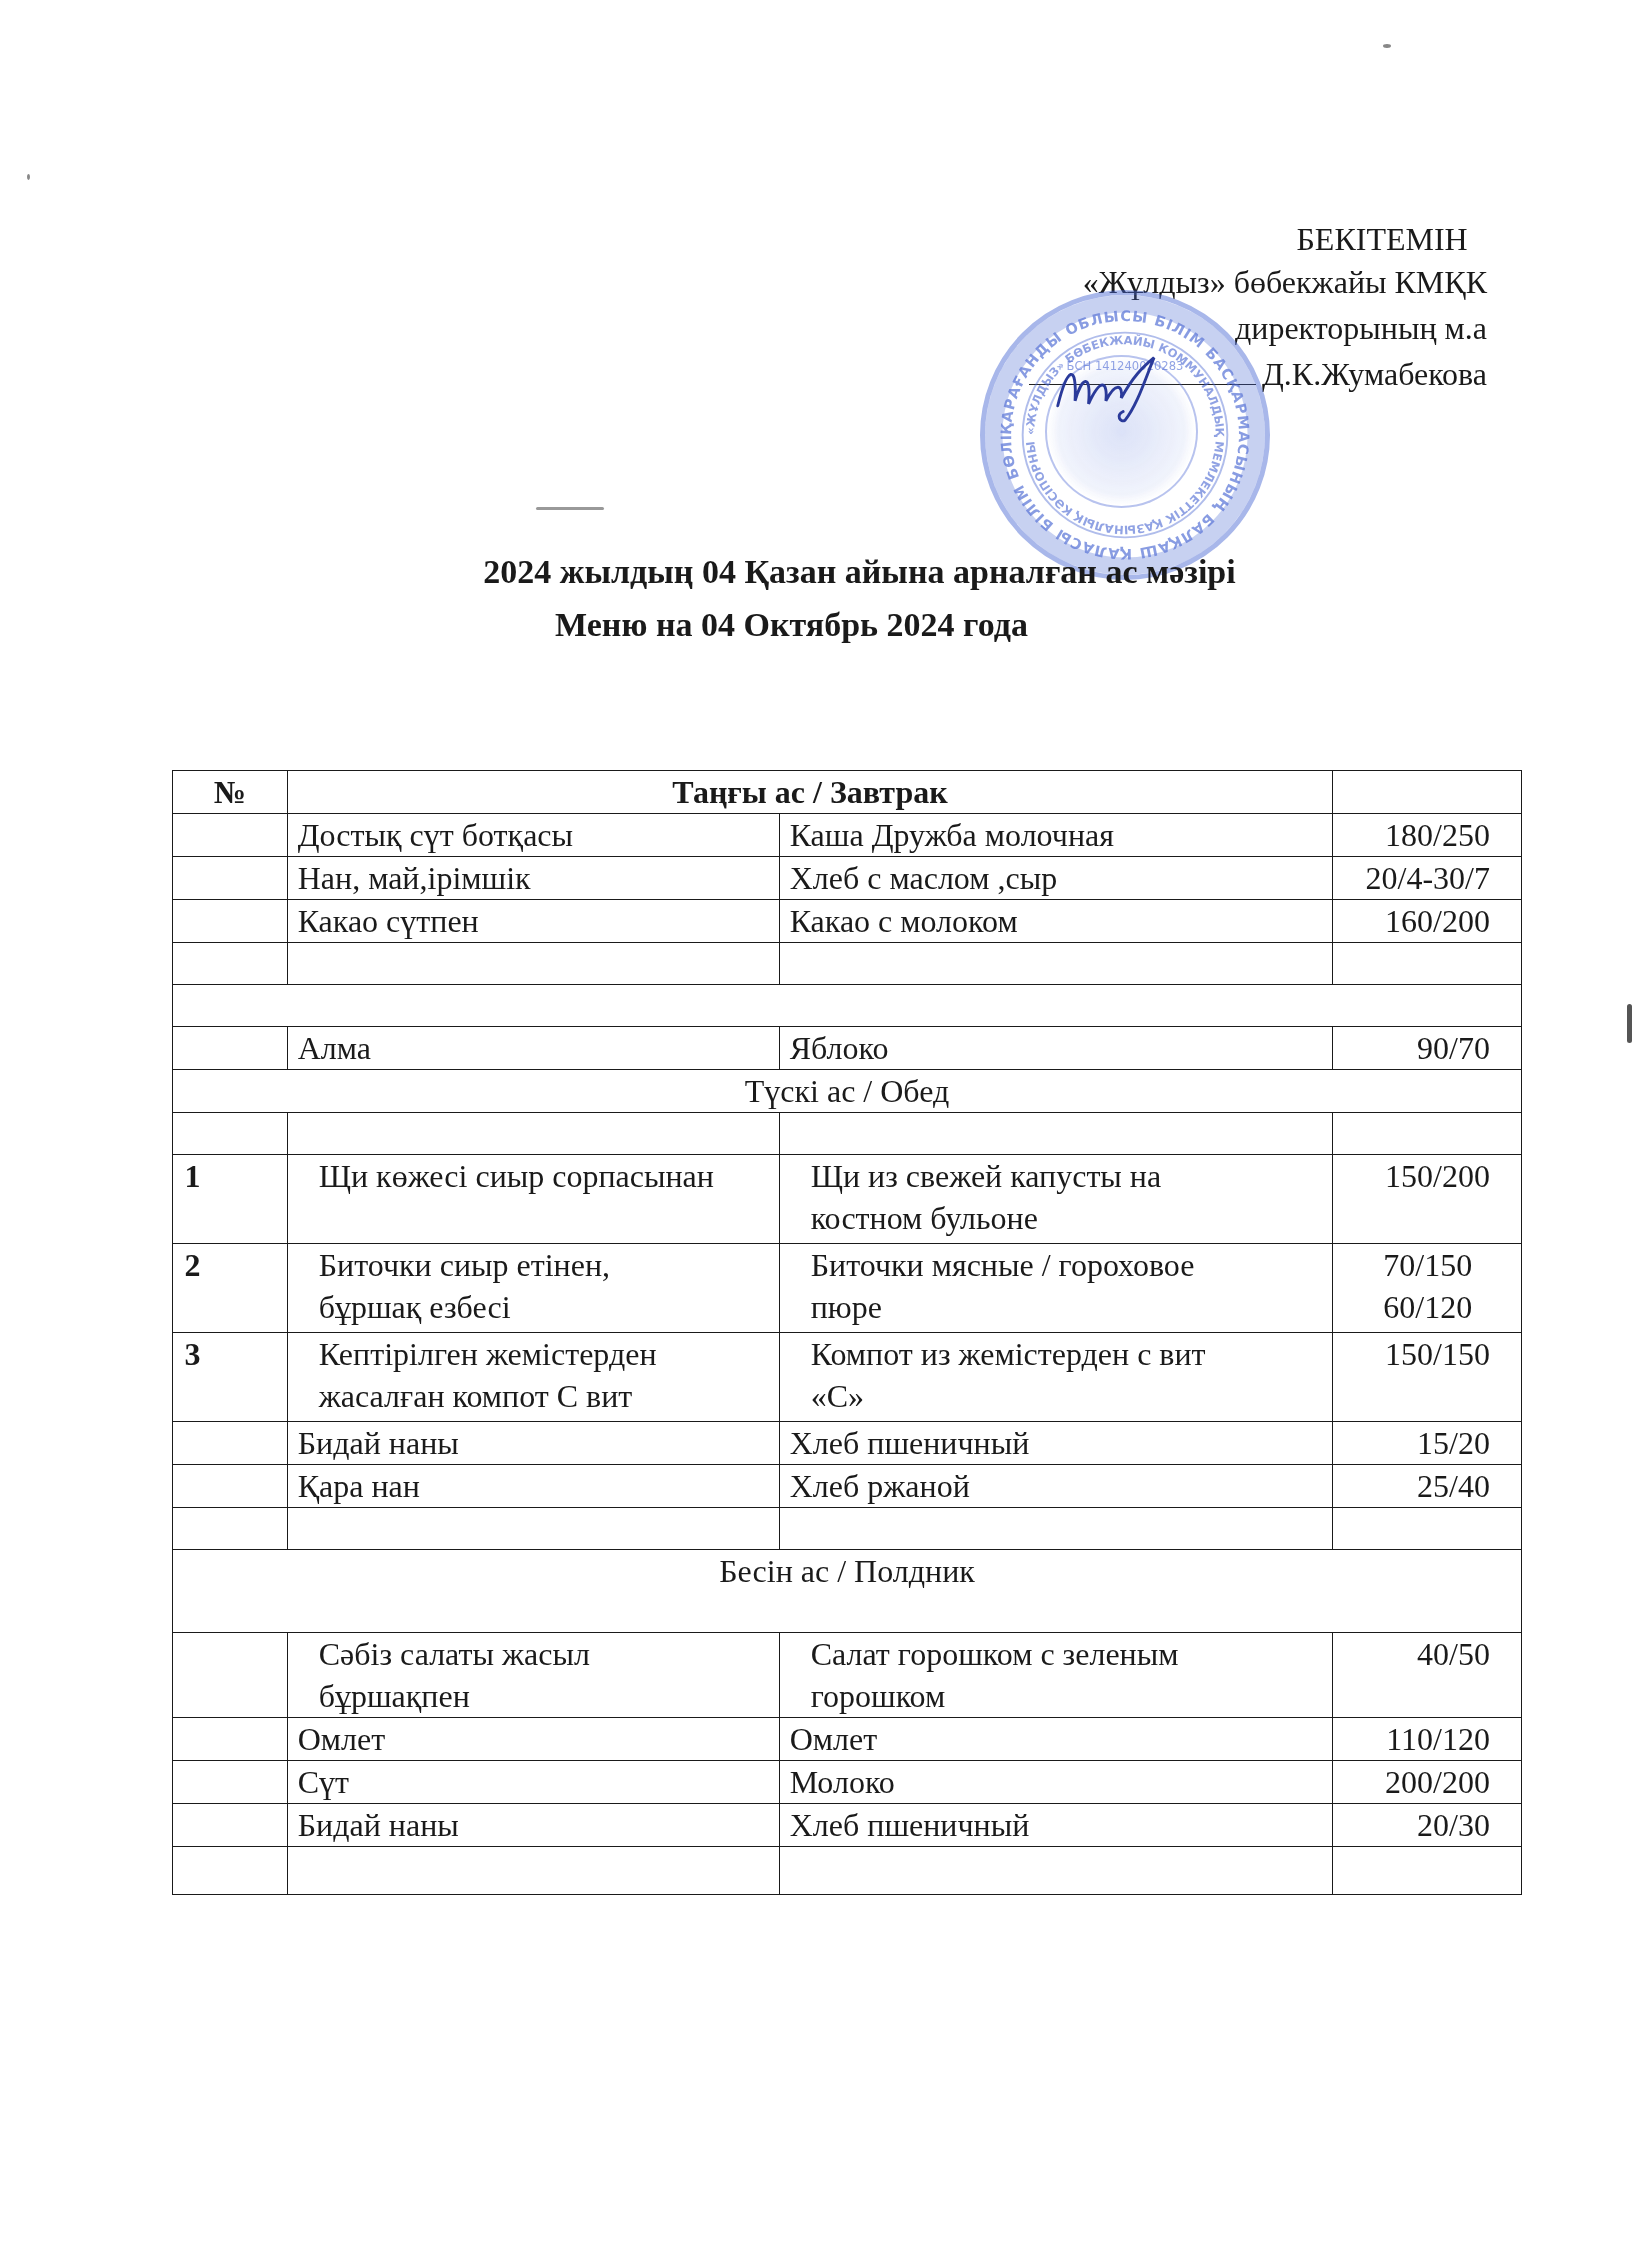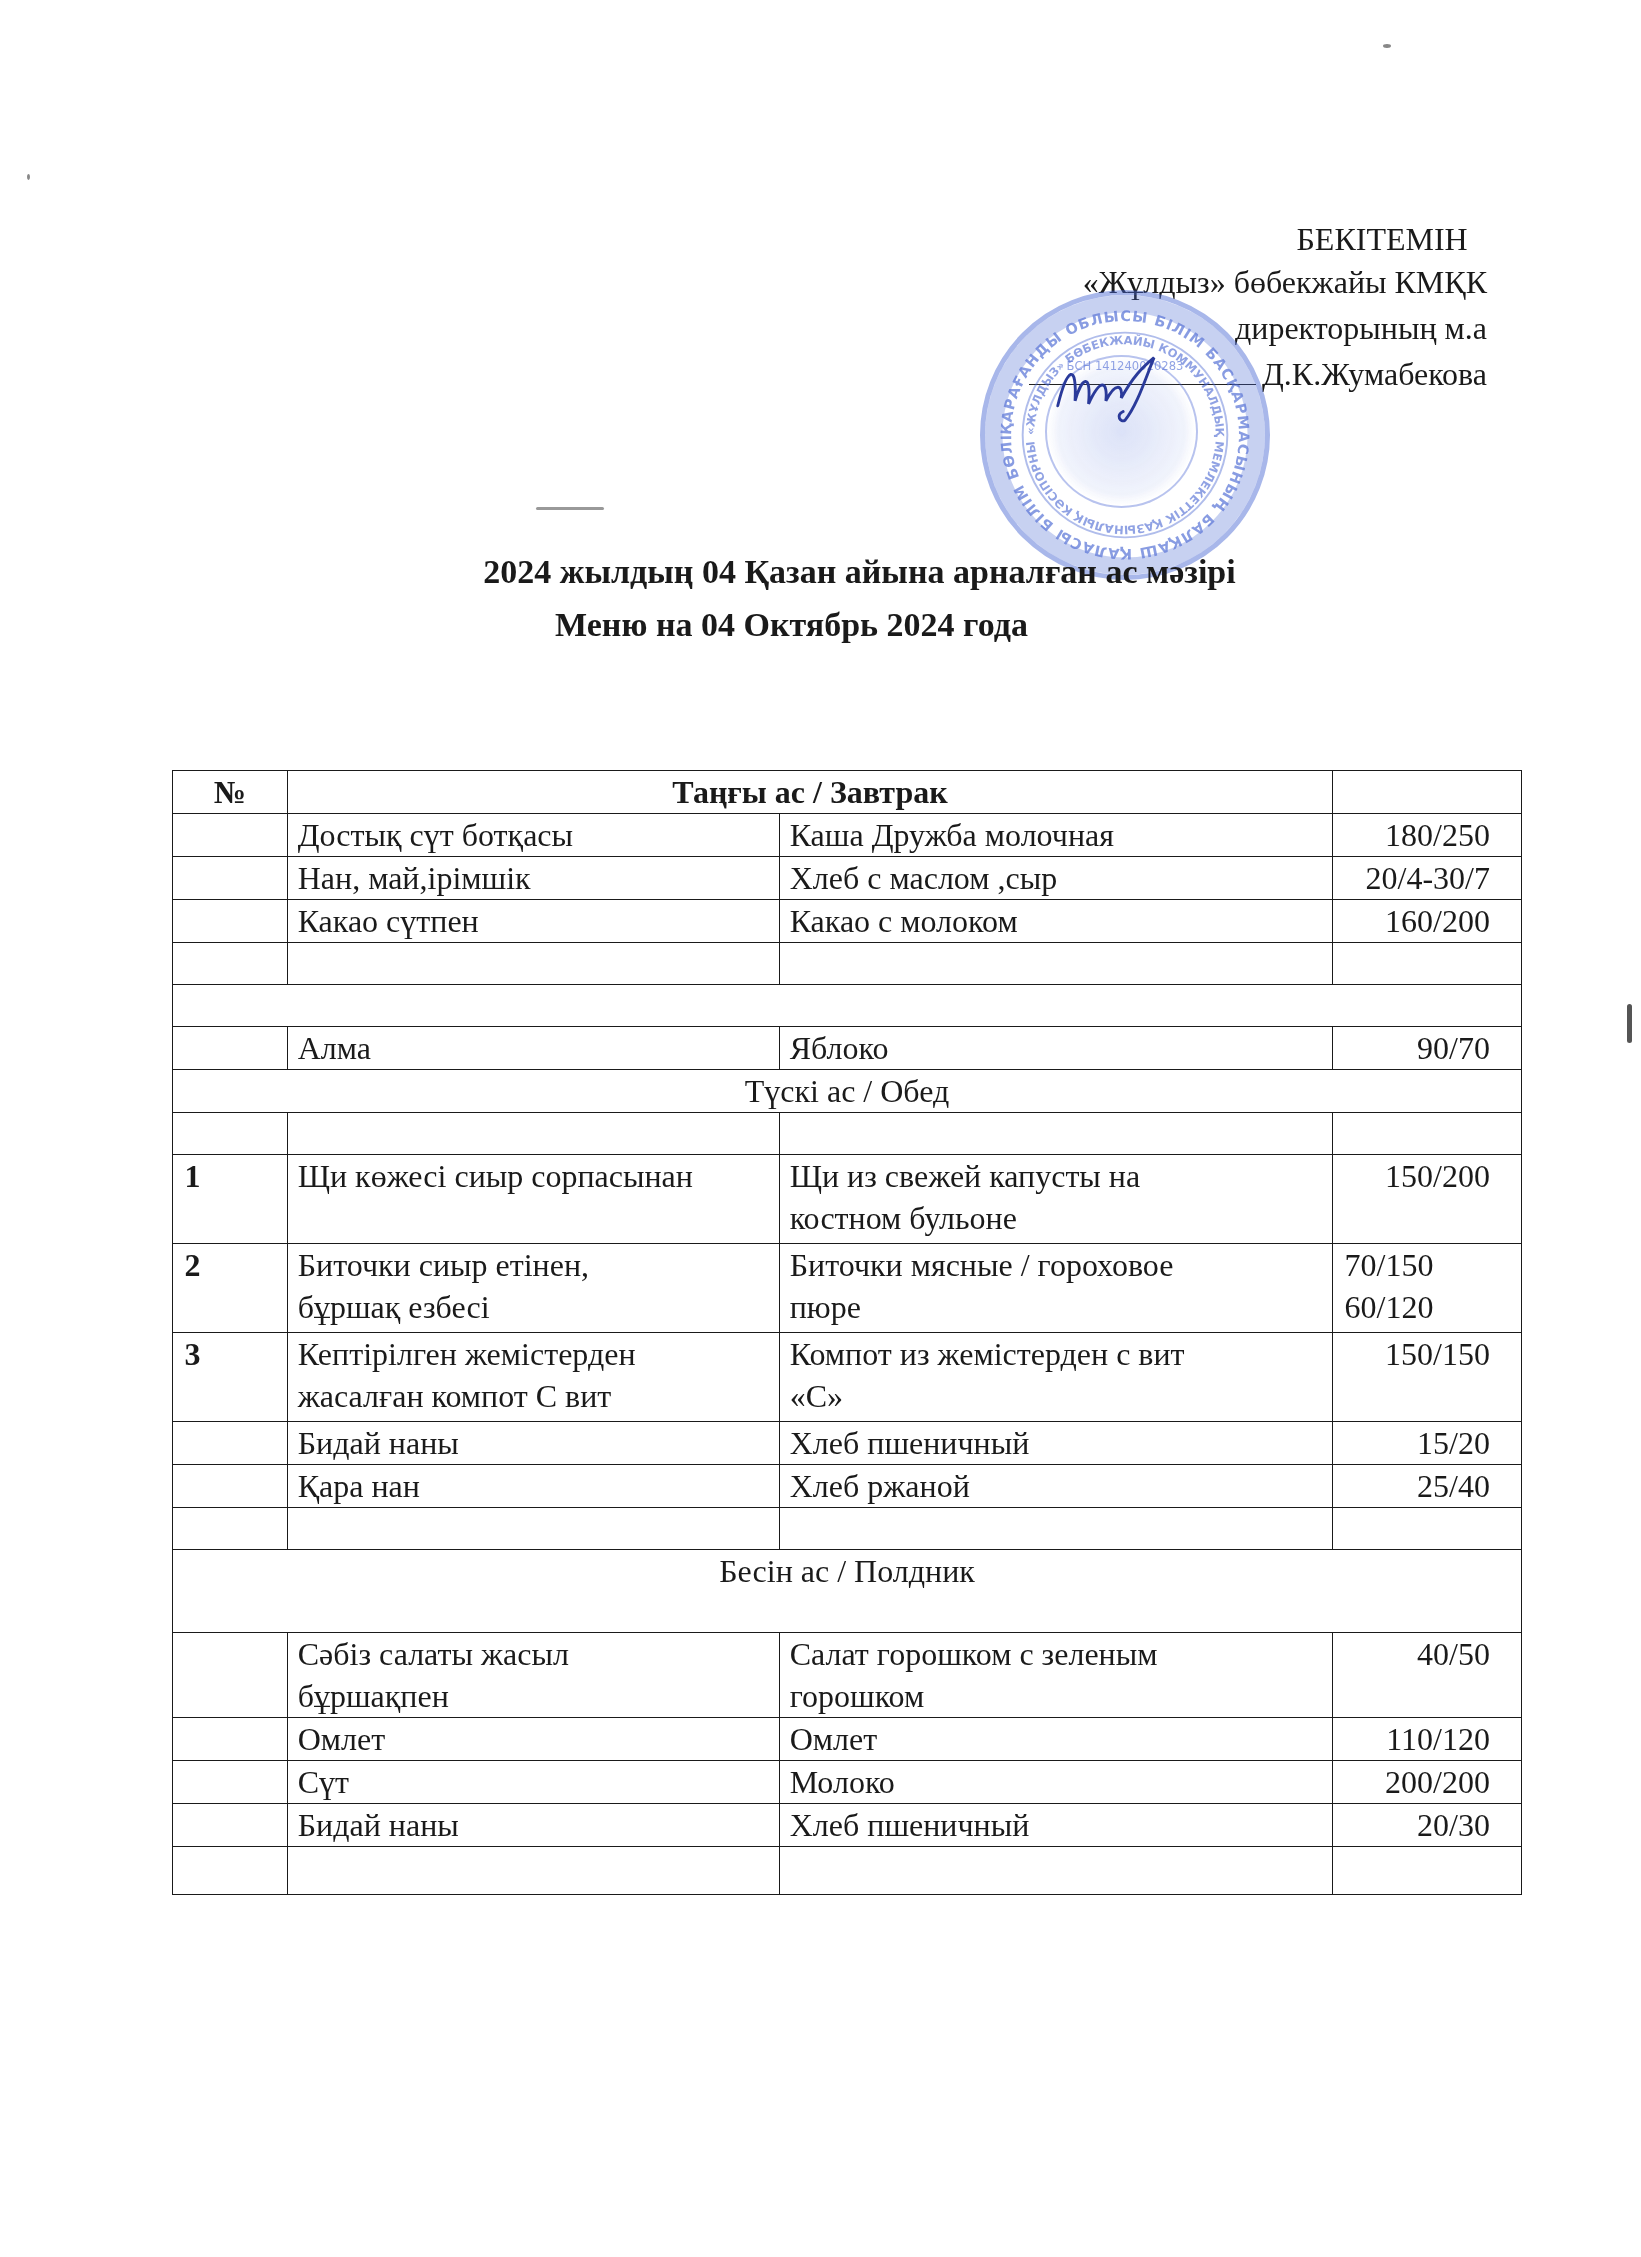--- a/index.html
+++ b/index.html
@@ -45,21 +45,21 @@
     font-size: 32px; line-height: 42px;
   }
   table.menu td {
     border: 1.9px solid #1a1a1a; padding: 0 9.7px; vertical-align: top; height: 41px;
     font-family: "Liberation Serif", "DejaVu Serif", serif;
   }
   table.menu td.num { font-weight: bold; padding-left: 11.6px; }
   table.menu td.w { text-align: right; padding-right: 31px; }
   table.menu td.section { text-align: center; font-weight: normal; }
   table.menu td.hdr { text-align: center; font-weight: bold; }
-  .multi span { display: block; }
+  .multi span { display: block; margin-left: 21px; }
   .noise { position: absolute; background: #888; border-radius: 50%; }
 </style>
 </head>
 <body>
 
 <div class="approve">
   <div class="line1">БЕКІТЕМІН</div>
   <div>«Жұлдыз» бөбекжайы КМҚК</div>
   <div>директорының м.а</div>
   <div>
@@ -167,21 +167,21 @@
   <tr style="height:89px">
     <td class="num">2</td>
     <td class="multi">
           <span>Биточки сиыр етінен,</span>
           <span>бұршақ езбесі</span>
         </td>
     <td class="multi">
           <span>Биточки мясные / гороховое</span>
           <span>пюре</span>
         </td>
-    <td class="w multi" style="text-align:left;padding-left:11.6px">
+    <td class="w multi" style="text-align:center;padding-left:11.6px">
           <span>70/150</span>
           <span>60/120</span>
         </td>
   </tr>
   <tr style="height:89px">
     <td class="num">3</td>
     <td class="multi">
           <span>Кептірілген жемістерден</span>
           <span>жасалған компот С вит</span>
         </td>

